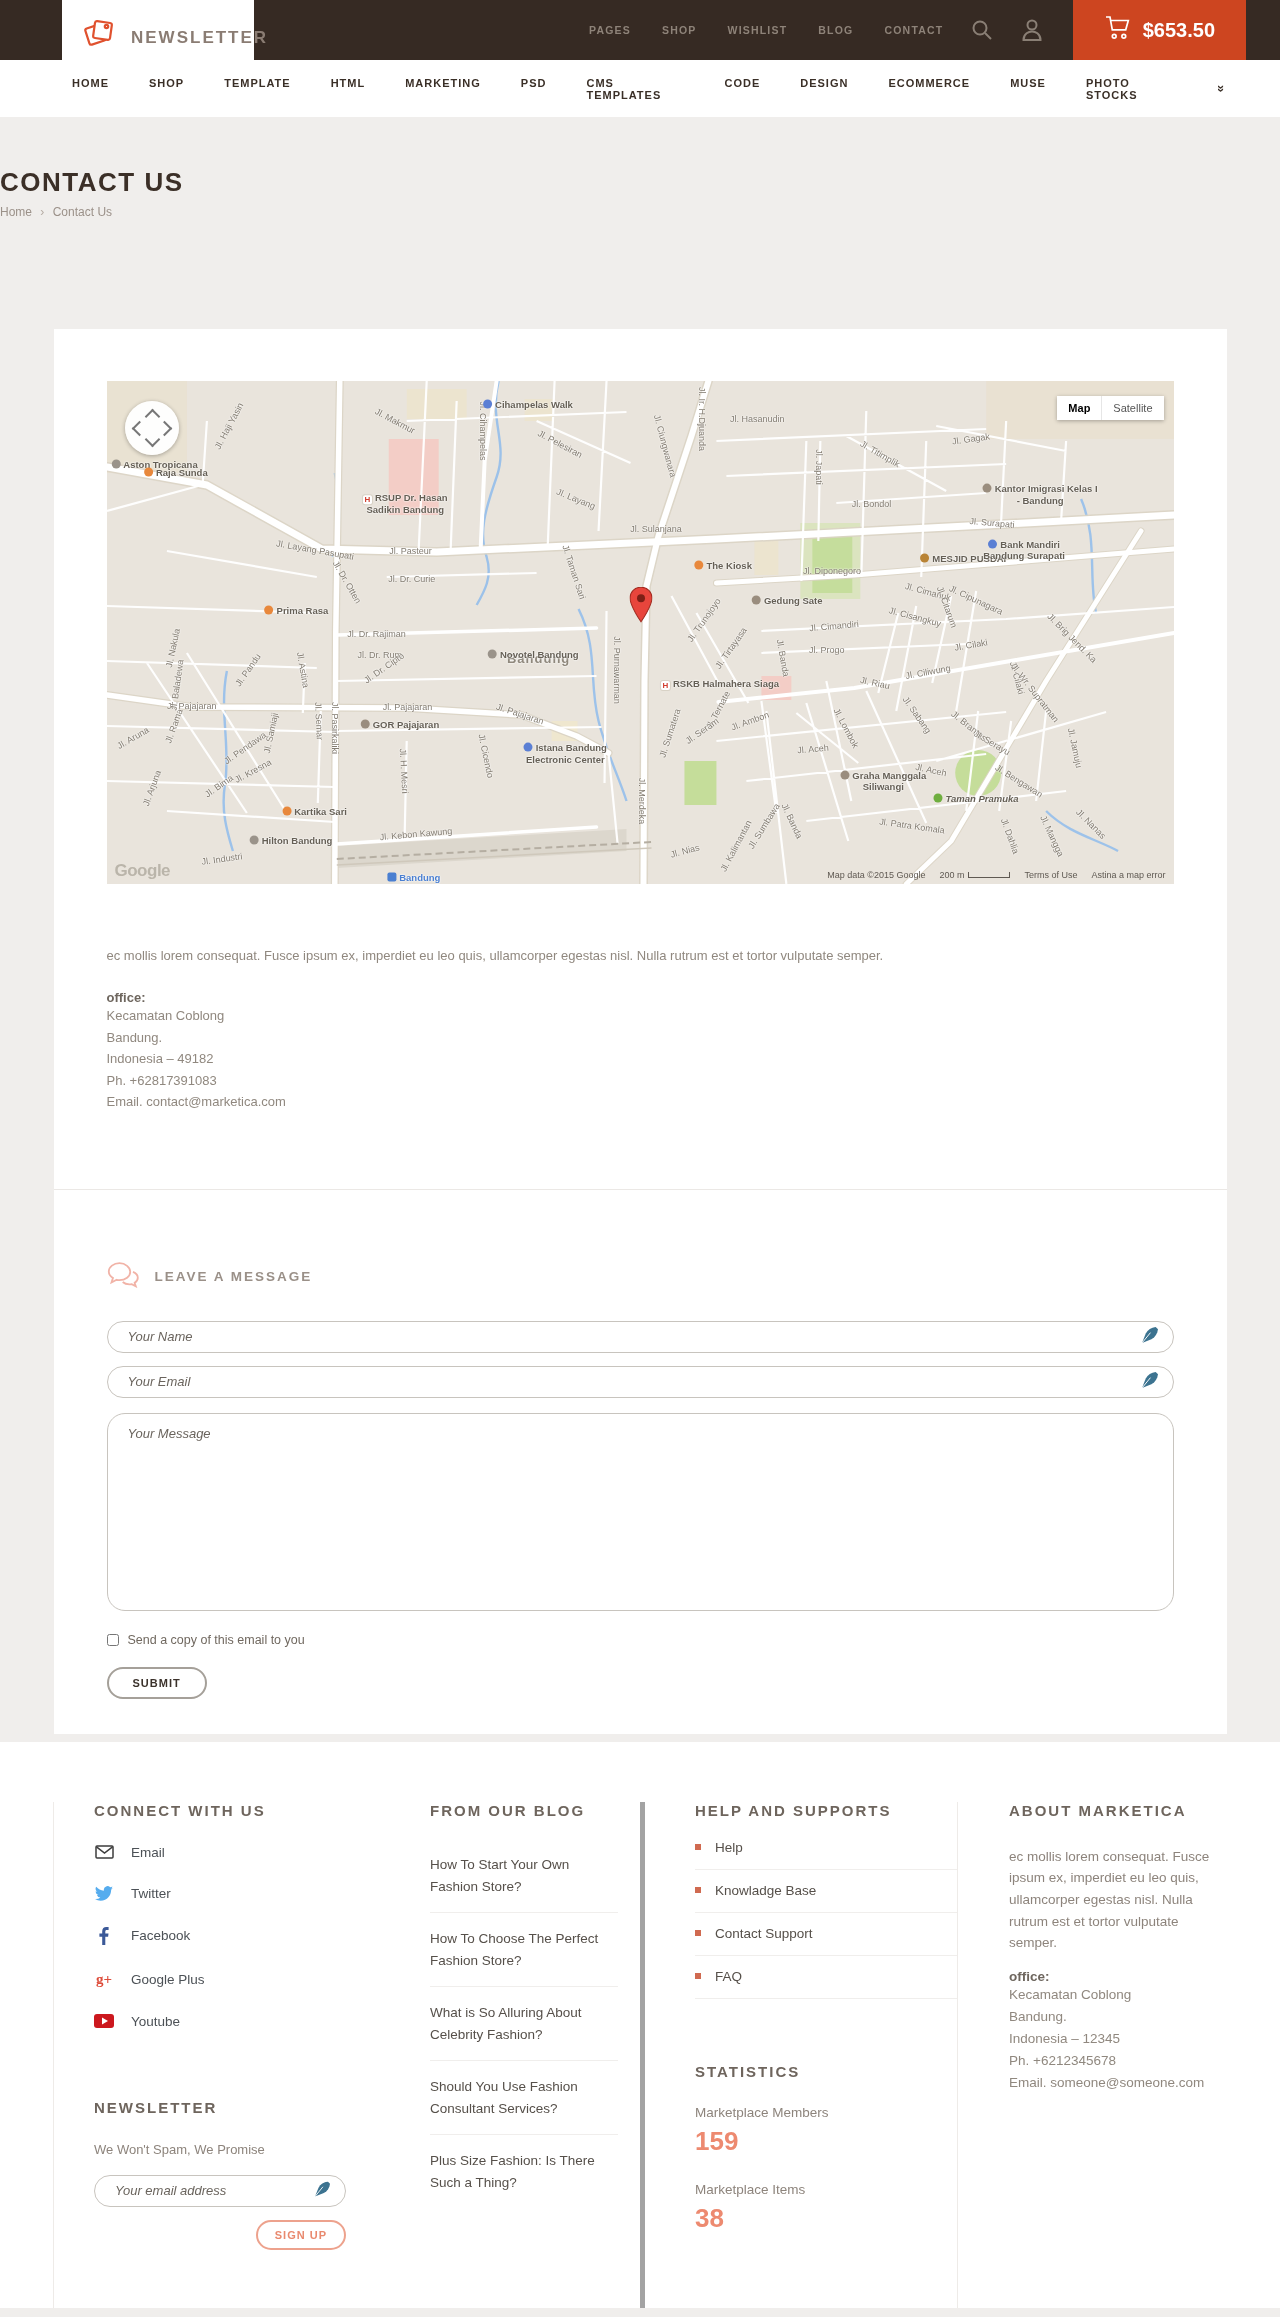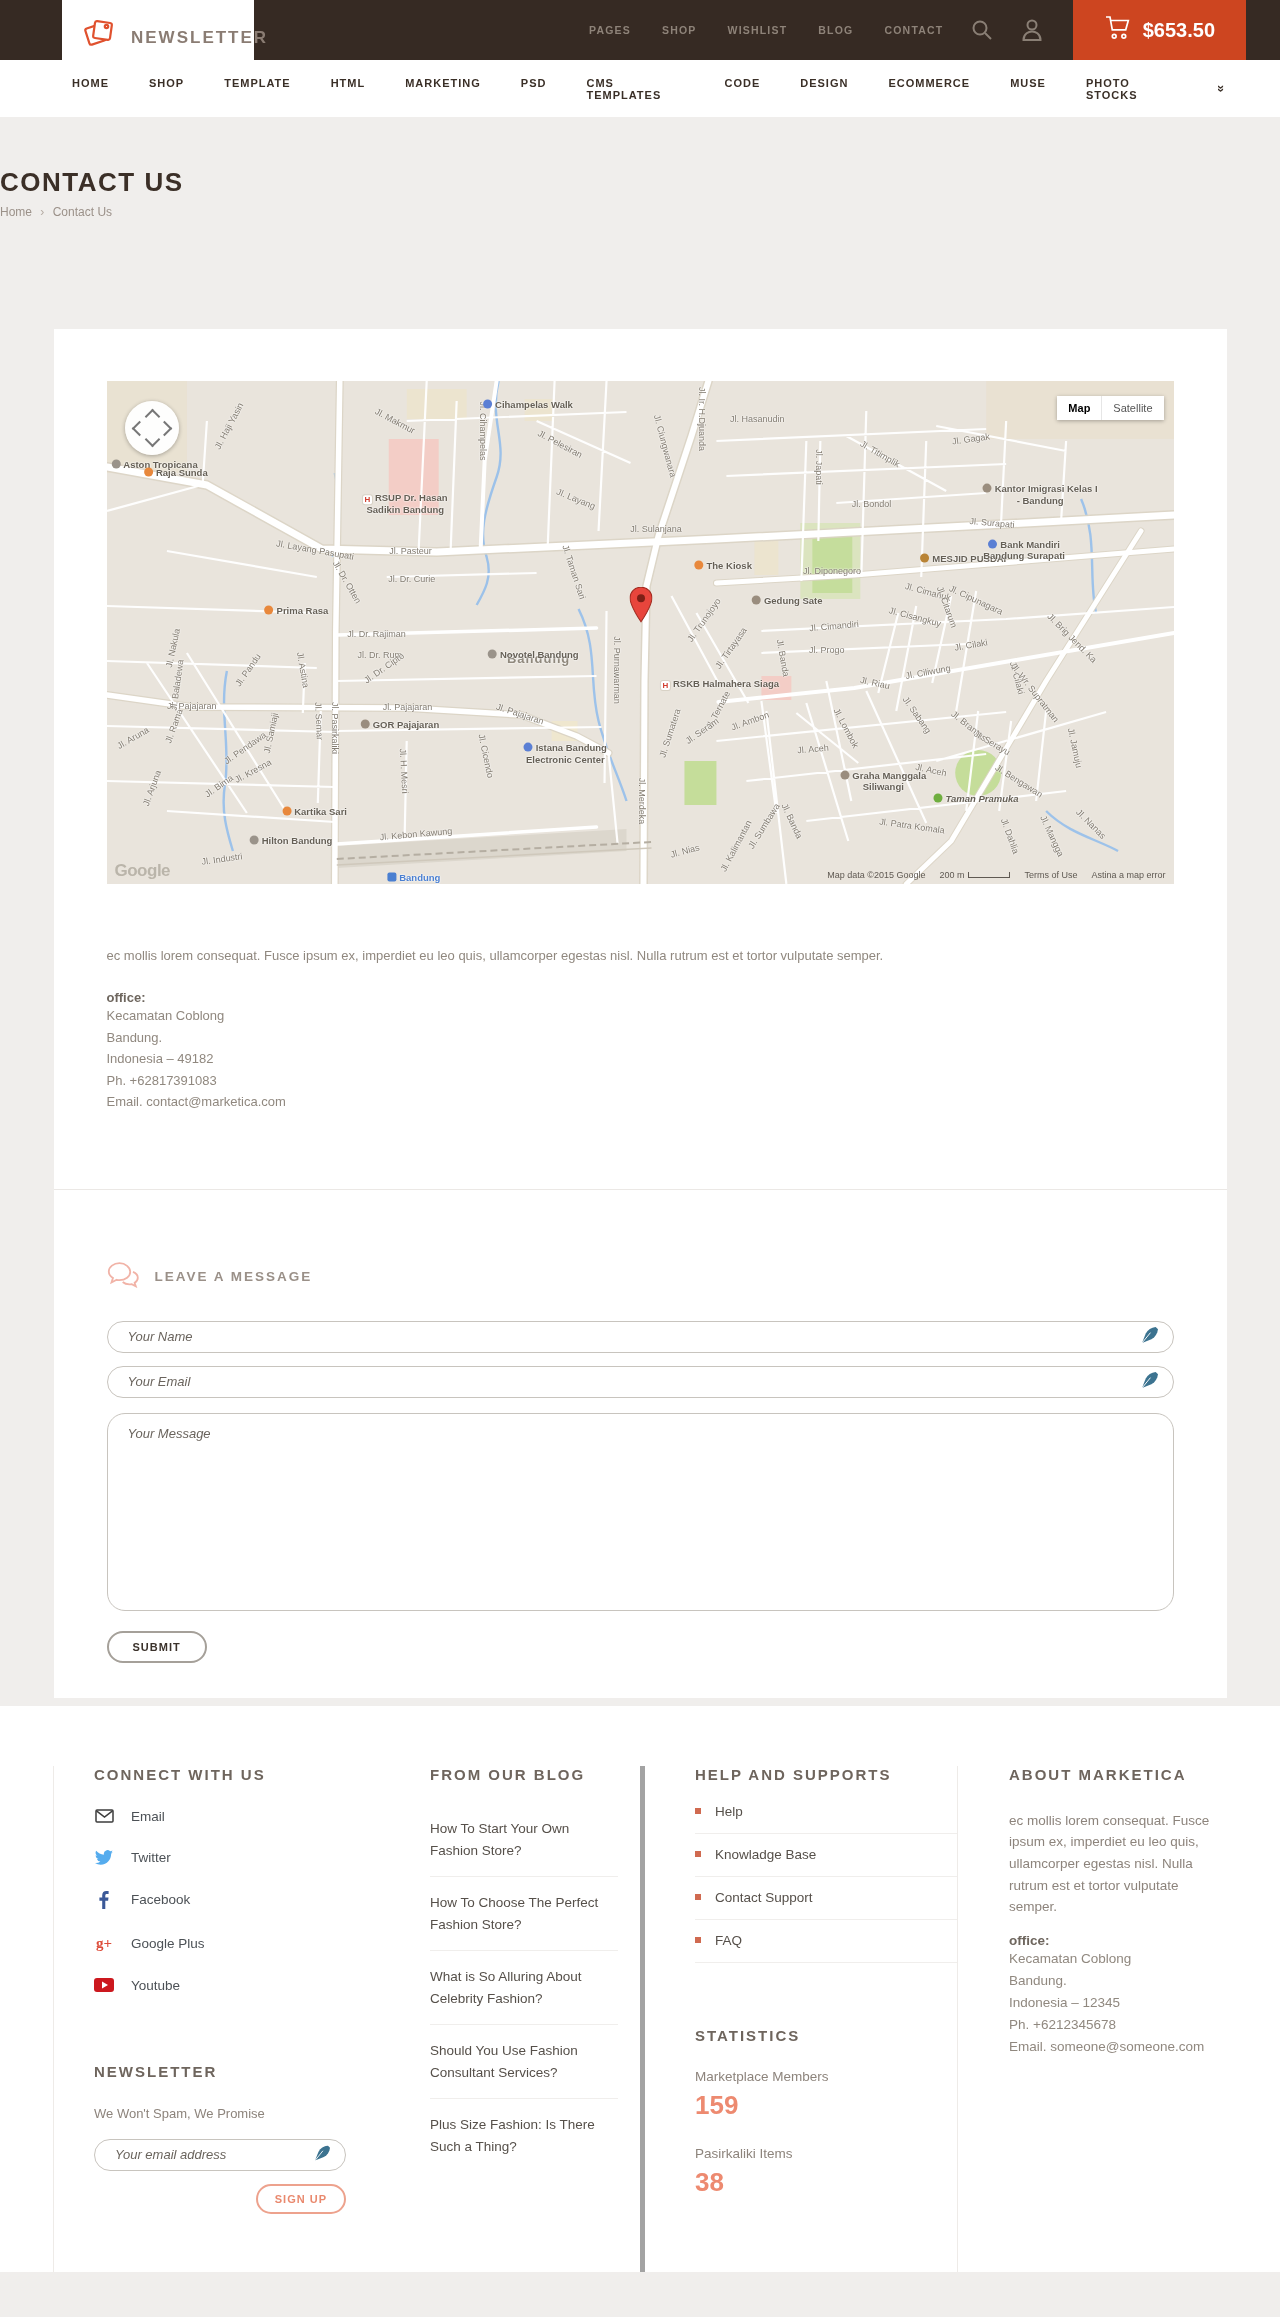--- a/index.html
+++ b/index.html
@@ -414,20 +414,24 @@
       <input class="pill-input" type="text" placeholder="Your Email" style="">
       <span class="pen">
         <svg width="16" height="16" viewBox="0 0 17 17">
           <path d="M0 17 L4 7 C6 3 10 .5 14.5 0 L17 2.5 C16.5 7 14 11 10 13 Z" fill="#3c7390"></path>
           <path d="M0 17 L9 6" stroke="#fff" stroke-width="1"></path>
         </svg>
       </span>
     </div>
     <textarea class="msg-area" placeholder="Your Message" style=""></textarea>
 
+    <label class="check-row">
+      <input type="checkbox" style="">
+      <span>Send a copy of this email to you</span>
+    </label>
 
     <button class="submit-btn">SUBMIT</button>
   </section>
 
   <footer class="footer">
     <div class="fcol fcol2">
       <h4 class="fheading">CONNECT WITH US</h4>
       <div class="social-list" id="social-list">
           <div class="social-row">
             <span class="social-ic">
@@ -516,21 +520,21 @@
           <div class="help-row">
             <span class="hbullet"></span>
             <span>FAQ</span>
           </div>
         </div>
 
       <h4 class="fheading stats-heading">STATISTICS</h4>
       <div id="stats-list">
           <div class="stat-label">Marketplace Members</div>
           <div class="stat-value">159</div>
-          <div class="stat-label">Pasirkaliki Items</div>
+          <div class="stat-label">Marketplace Items</div>
           <div class="stat-value">38</div>
         </div>
     </div>
 
     <div class="fcol fcol4">
       <h4 class="fheading">ABOUT MARKETICA</h4>
       <p class="about-text">ec mollis lorem consequat. Fusce ipsum ex, imperdiet eu leo quis, ullamcorper egestas nisl. Nulla rutrum est et tortor vulputate semper.</p>
       <div class="about-office">office:</div>
       <div class="about-addr" id="about-address">
           <div class="addr-line">Kecamatan Coblong</div>

